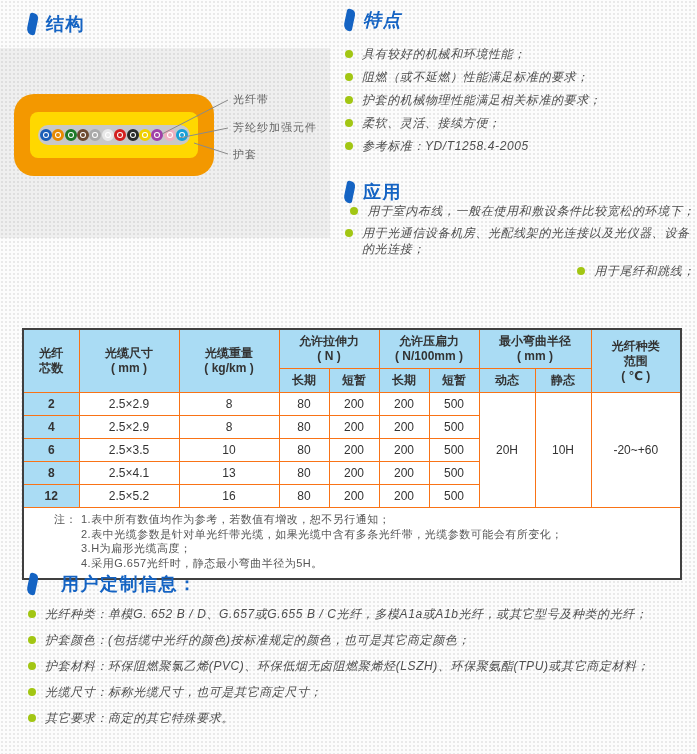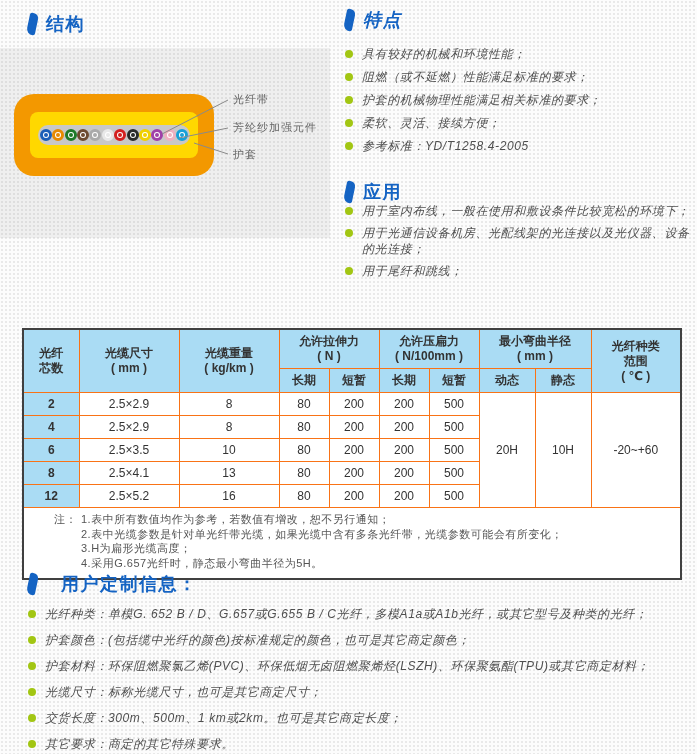--- a/index.html
+++ b/index.html
@@ -17,21 +17,21 @@
   .hdr{position:absolute;display:flex;align-items:center;gap:9px;
        font-weight:bold;font-size:18px;color:var(--blue,#1463c3);letter-spacing:1.5px;}
   .hmark{width:9px;height:22px;background:var(--blue,#1463c3);
          border-radius:2px 6px 2px 7px;transform:skewX(-6deg) rotate(6deg);flex:none;}
 
   
   .blist{list-style:none;margin:0;padding:0;position:absolute;}
   .blist li{display:flex;font-size:12px;color:#4f4f4f;line-height:16px;letter-spacing:0.6px;font-style:italic;}
   .dot{flex:none;width:8px;height:8px;border-radius:50%;background:var(--green,#a2c613);margin:4px 9px 0 0;}
   #features-list li{margin-bottom:7px;}
-  #applications-list li{margin-bottom:6px;}
+  #applications-list li{margin-bottom:6px;justify-content:flex-end;}
   #custom-list li{margin-bottom:10px;}
 
   
   #diagram-box{position:absolute;left:0;top:48px;width:330px;height:190px;
     background-color:#efefef;
     background-image:radial-gradient(circle,#dedede 0.9px,transparent 1px);
     background-size:4px 4px;}
   .jacket{position:absolute;left:14px;top:46px;width:200px;height:82px;
     background:var(--jacket,#f39800);border-radius:20px;}
   .inner{position:absolute;left:16px;top:18px;width:168px;height:46px;
@@ -307,24 +307,20 @@
       <li>
         <span class="dot"></span>
         <span>护套材料：环保阻燃聚氯乙烯(PVC)、环保低烟无卤阻燃聚烯烃(LSZH)、环保聚氨酯(TPU)或其它商定材料；</span>
       </li>
 
       <li>
         <span class="dot"></span>
         <span>光缆尺寸：标称光缆尺寸，也可是其它商定尺寸；</span>
       </li>
 
-      <li>
-        <span class="dot"></span>
-        <span>交货长度：300m、500m、1 km或2km。也可是其它商定长度；</span>
-      </li>
 
       <li>
         <span class="dot"></span>
         <span>其它要求：商定的其它特殊要求。</span>
       </li>
     </ul>
 
 </div>
 
 </body></html>

